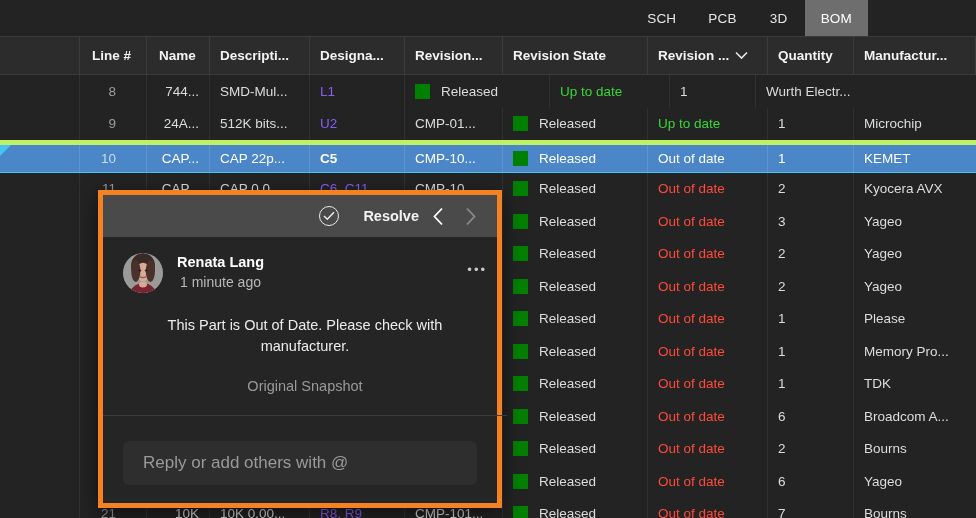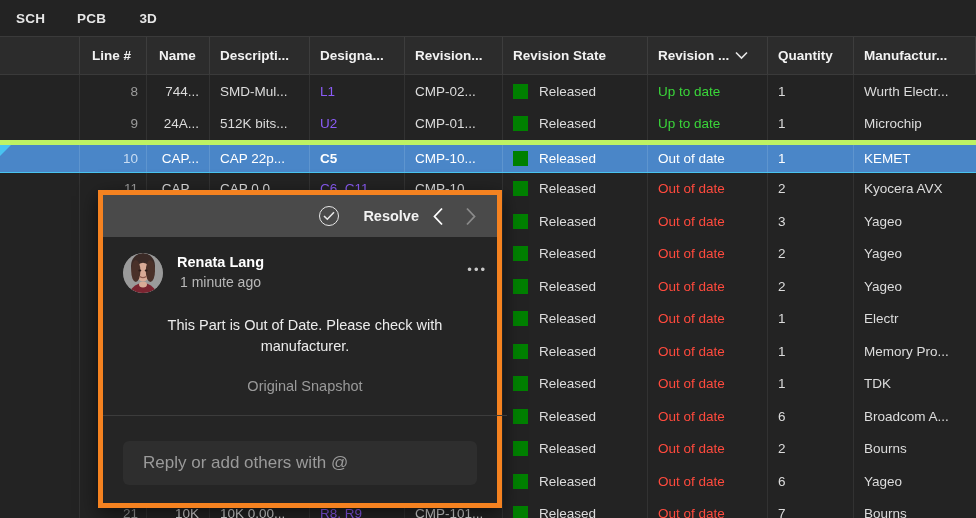--- a/index.html
+++ b/index.html
@@ -7,23 +7,22 @@
     width: 976px; height: 518px;
     background: #1e1e1e;
     font-family: "Liberation Sans", sans-serif;
     overflow: hidden;
   }
   #app { position: relative; width: 976px; height: 518px; background: #232323; }
 
   
   .toolbar {
     height: 36px; background: #232323;
-    display: flex; align-items: stretch; 
+    display: flex; align-items: stretch; justify-content: flex-end;
     padding-right: 108px;
-    font-weight: bold;
   }
   .tab {
     display: flex; align-items: center; justify-content: center;
     padding: 0 16px; min-width: 52px;
     color: #e6e6e6; font-size: 13.5px; letter-spacing: .2px;
     cursor: default; user-select: none;
   }
   .tab.active { background: #6e6e6e; color: #ffffff; }
 
   
@@ -37,21 +36,21 @@
     display: flex; align-items: center;
     font-size: 13.5px; color: #dcdcdc;
     padding: 0 10px; white-space: nowrap; overflow: hidden;
     border-right: 1px solid #323232;
   }
   .hdr .cell {
     color: #f2f2f2; font-weight: bold; font-size: 13.5px;
     border-right: 1px solid #3d3d3d;
   }
   .c-gutter { width: 80px; justify-content: flex-end; }
-  .c-line    { width: 67px;  justify-content: flex-end; padding-right: 8px; }
+  .c-line    { width: 67px;  justify-content: flex-end; padding-right: 30px; }
   .c-name    { width: 63px;  justify-content: flex-end; }
   .c-desc    { width: 100px; }
   .c-desig   { width: 95px;  }
   .c-rev     { width: 98px;  }
   .c-revstate{ width: 145px; }
   .c-revstat { width: 120px; }
   .c-qty     { width: 86px;  }
   .c-mfr     { width: 122px; border-right: none; }
 
   .hdr .c-name, .hdr .c-line { justify-content: flex-start; padding-left: 12px; }
@@ -135,20 +134,23 @@
   <div class="toolbar">
     <div class="tab">
         <span>SCH</span>
       </div>
     <div class="tab">
         <span>PCB</span>
       </div>
     <div class="tab">
         <span>3D</span>
       </div>
+    <div class="tab active">
+        <span>BOM</span>
+      </div>
   </div>
 
   <div class="grid">
 
     <div class="row hdr">
       <div class="cell c-gutter"></div>
       <div class="cell c-line">
           <span>Line #</span>
         </div>
       <div class="cell c-name">
@@ -182,21 +184,20 @@
         </div>
     </div>
 
     <div id="rows-container">
         <div class="row">
           <div class="cell c-gutter"></div>
           <div class="cell c-line num">8</div>
           <div class="cell c-name">744...</div>
           <div class="cell c-desc">SMD-Mul...</div>
           <div class="cell c-desig link">L1</div>
-          <div class="cell c-rev">CMP-02...</div>
           <div class="cell c-revstate">
             <span class="swatch"></span>
             <span style="margin-left: 11px;">Released</span>
           </div>
           <div class="cell c-revstat ok">Up to date</div>
           <div class="cell c-qty">1</div>
           <div class="cell c-mfr">Wurth Electr...</div>
         </div>
         <div class="row">
           <div class="cell c-gutter"></div>
@@ -296,21 +297,21 @@
           <div class="cell c-name"></div>
           <div class="cell c-desc"></div>
           <div class="cell c-desig link"></div>
           <div class="cell c-rev"></div>
           <div class="cell c-revstate">
             <span class="swatch"></span>
             <span style="margin-left: 11px;">Released</span>
           </div>
           <div class="cell c-revstat bad">Out of date</div>
           <div class="cell c-qty">1</div>
-          <div class="cell c-mfr">Electr</div>
+          <div class="cell c-mfr">Please</div>
         </div>
         <div class="row">
           <div class="cell c-gutter"></div>
           <div class="cell c-line num">16</div>
           <div class="cell c-name"></div>
           <div class="cell c-desc"></div>
           <div class="cell c-desig link"></div>
           <div class="cell c-rev"></div>
           <div class="cell c-revstate">
             <span class="swatch"></span>

